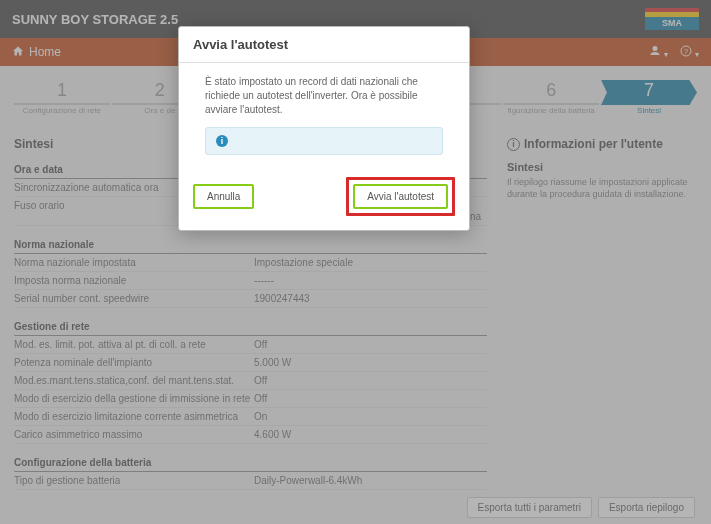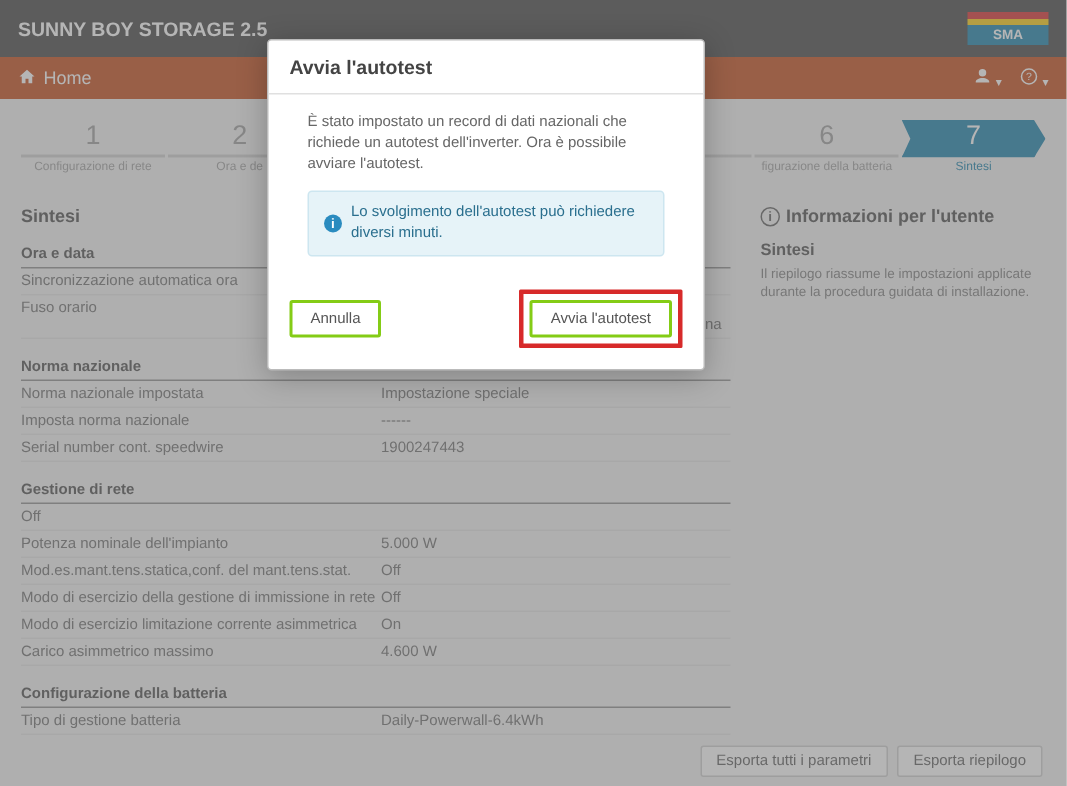--- a/index.html
+++ b/index.html
@@ -264,20 +264,21 @@
           <div class="kv-row">
             <div class="k">Imposta norma nazionale</div>
             <div class="v">------</div>
           </div>
           <div class="kv-row">
             <div class="k">Serial number cont. speedwire</div>
             <div class="v">1900247443</div>
           </div>
           <h4 class="sub">Gestione di rete</h4>
           <div class="kv-row">
+            <div class="k">Mod. es. limit. pot. attiva al pt. di coll. a rete</div>
             <div class="v">Off</div>
           </div>
           <div class="kv-row">
             <div class="k">Potenza nominale dell'impianto</div>
             <div class="v">5.000 W</div>
           </div>
           <div class="kv-row">
             <div class="k">Mod.es.mant.tens.statica,conf. del mant.tens.stat.</div>
             <div class="v">Off</div>
           </div>
@@ -317,21 +318,20 @@
 </div>
 
 <div class="overlay"></div>
 
 <div class="modal">
   <div class="modal-header">Avvia l'autotest</div>
   <div class="modal-body">
     <div>È stato impostato un record di dati nazionali che richiede un autotest dell'inverter. Ora è possibile avviare l'autotest.</div>
     <div class="alert">
       <span class="alert-ico">i</span>
-      <span>Lo svolgimento dell'autotest può richiedere diversi minuti.</span>
     </div>
   </div>
   <div class="modal-footer">
     <button class="btn">Annulla</button>
     <div class="highlight-box">
       <button class="btn">Avvia l'autotest</button>
     </div>
   </div>
 </div>
 

